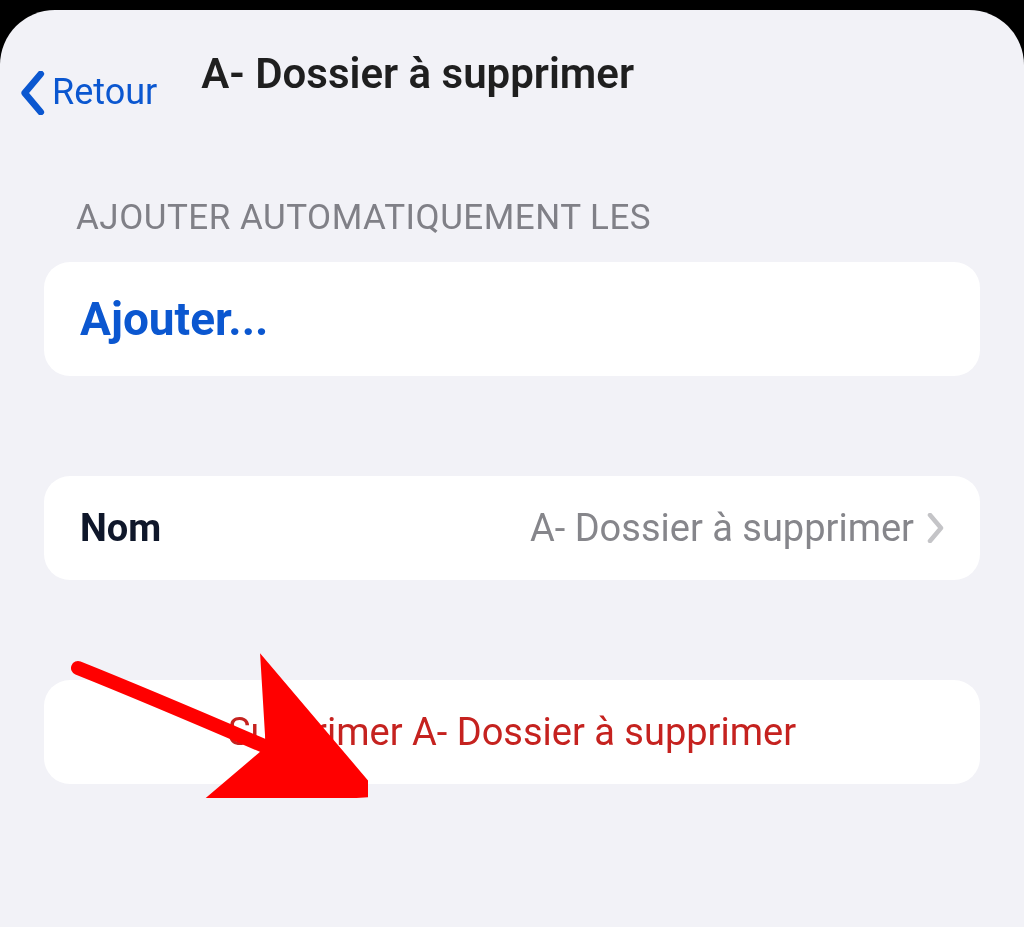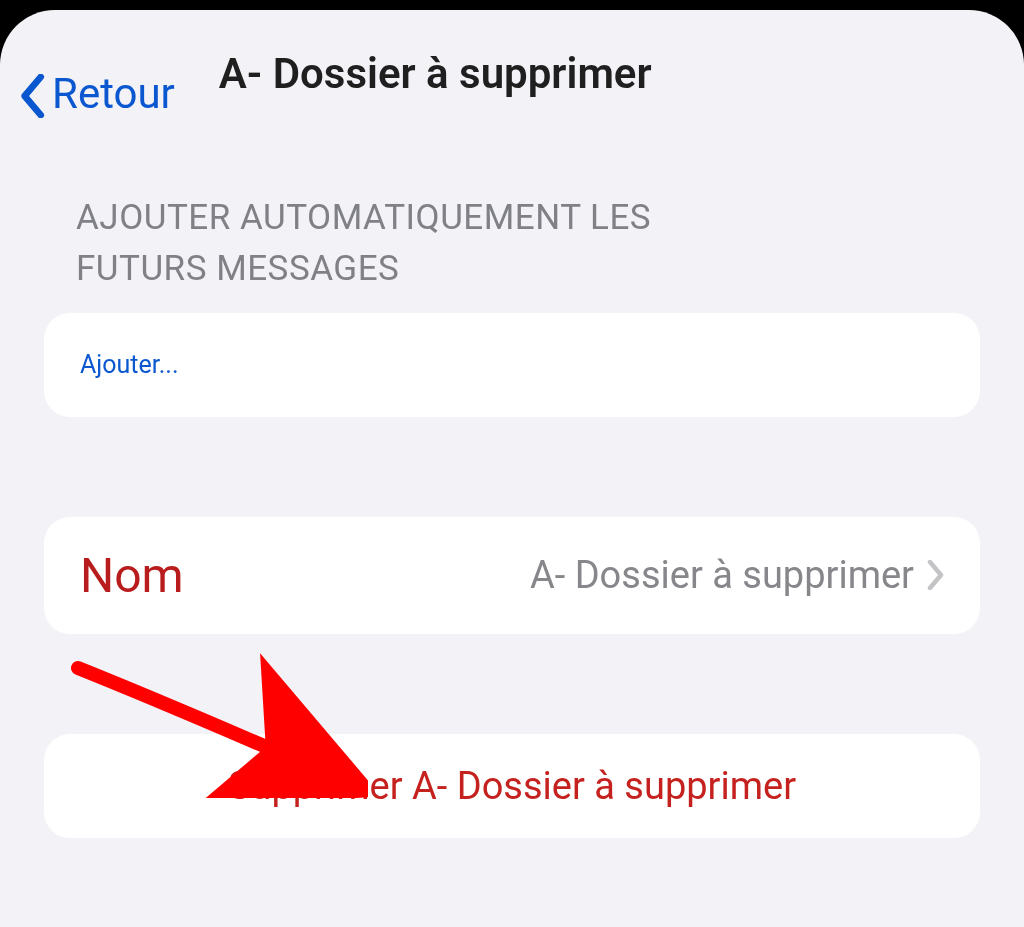--- a/index.html
+++ b/index.html
@@ -26,23 +26,23 @@
       padding-top: 18px;
     }
     .nav {
       display: flex;
       align-items: center;
       padding: 10px 18px 0 18px;
       height: 80px;
     }
     .back {
       display: flex;
-      align-items: flex-end;
+      align-items: flex-start;
       color: #0b57d0;
-      font-size: 42px;
+      font-size: 36px;
       font-weight: 400;
       cursor: pointer;
       margin-top: 40px;
     }
     .back-chevron {
       width: 28px;
       height: 44px;
       margin-right: 6px;
     }
     .back-chevron svg {
@@ -75,27 +75,27 @@
     }
     .row {
       display: flex;
       align-items: center;
       padding: 30px 36px;
       min-height: 104px;
       cursor: pointer;
     }
     .add-link {
       color: #0b57d0;
-      font-size: 25px;
-      font-weight: 400;
+      font-size: 46px;
+      font-weight: 700;
     }
     .row-label {
-      font-size: 48px;
-      color: #b91c1c;
-      font-weight: 400;
+      font-size: 38px;
+      color: #0f172a;
+      font-weight: 700;
     }
     .row-value {
       flex: 1;
       text-align: right;
       font-size: 38px;
       color: #86868b;
       font-weight: 400;
       padding-right: 12px;
     }
     .row-chevron {
@@ -139,21 +139,20 @@
       </span>
       <span>Retour</span>
     </div>
     <div class="nav-title">A- Dossier à supprimer</div>
   </div>
 
   <div class="content">
 
     <div class="section-header">
       <span>AJOUTER AUTOMATIQUEMENT LES</span><br>
-      <span>FUTURS MESSAGES</span>
     </div>
 
     <div class="card">
       <div class="row">
         <span class="add-link">Ajouter...</span>
       </div>
     </div>
 
     <div class="spacer-lg"></div>
 

